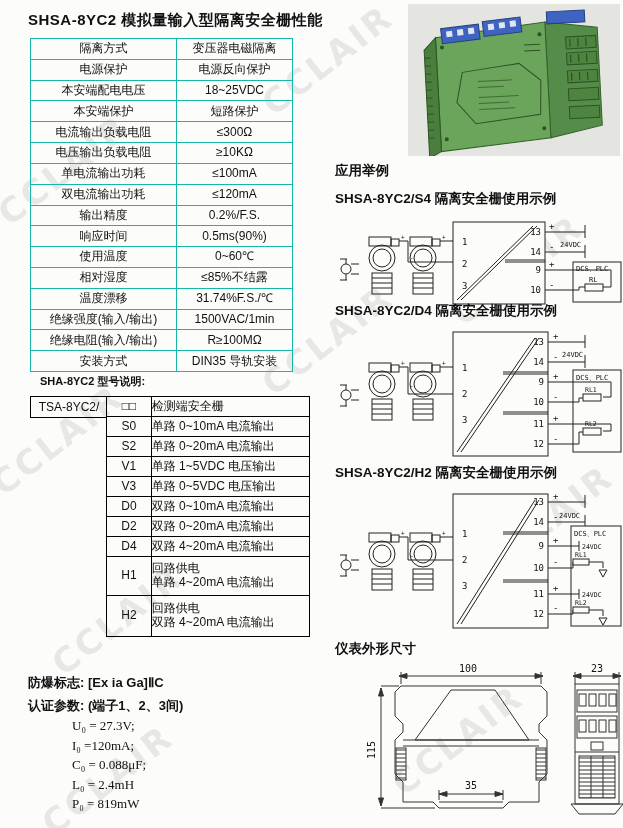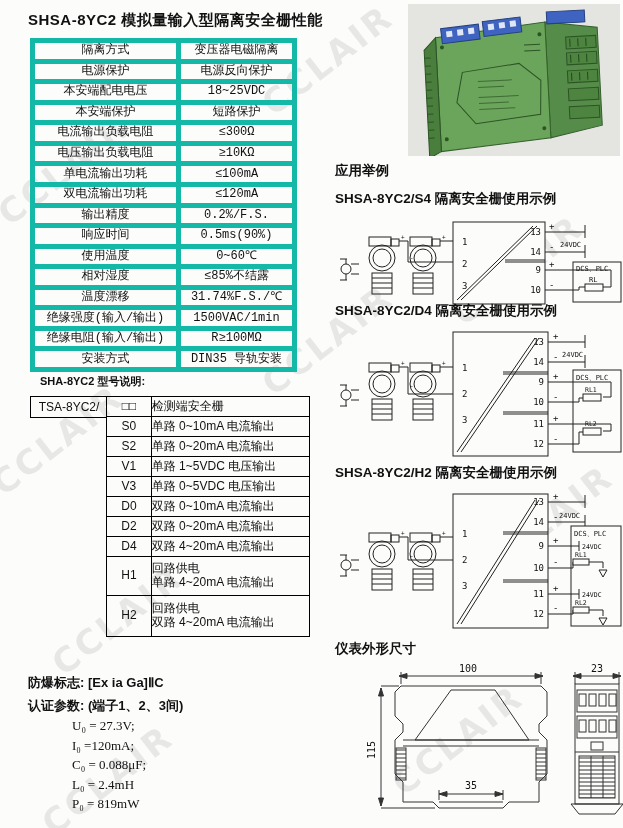--- a/index.html
+++ b/index.html
@@ -5,21 +5,21 @@
   html,body{margin:0;padding:0;background:#ffffff;}
   .page{position:relative;width:623px;height:828px;background:#fcfcfb;overflow:hidden;
         font-family:"Liberation Sans",sans-serif;color:#111;}
   .wm{position:absolute;z-index:0;color:#b9b9b9;opacity:.30;font-size:34px;
       font-family:"DejaVu Sans",sans-serif;letter-spacing:3px;font-weight:bold;
       transform:rotate(-38deg);pointer-events:none;user-select:none;}
   .abs{position:absolute;z-index:1;}
   .title{left:28px;top:11px;font-size:15px;font-weight:bold;letter-spacing:.5px;}
   table.spec{position:absolute;z-index:1;left:30px;top:38px;border-collapse:collapse;
       table-layout:fixed;width:262px;height:334px;}
-  table.spec td{border:5px solid #14b8a6;text-align:center;font-size:12px;padding:0;line-height:1.1;font-family:Liberation Mono, monospace;}
+  table.spec td{border:1px solid #14b8a6;text-align:center;font-size:12px;padding:0;line-height:1.1;}
   .model-head{left:40px;top:374px;font-size:11px;font-weight:bold;}
   .model-wrap{left:30px;top:396px;width:280px;height:262px;}
   .prefix-cell{position:absolute;left:0;top:0;width:76px;height:20px;border:1px solid #000;
       border-right:none;text-align:center;font-size:12px;line-height:20px;}
   table.model{position:absolute;left:76px;top:0;border-collapse:collapse;table-layout:fixed;}
   table.model td{border:1px solid #000;font-size:12px;padding:0;line-height:1.15;}
   td.mcode{width:44px;text-align:center;}
   td.mdesc{width:158px;text-align:left;padding-left:7px;}
   .certline{position:absolute;z-index:1;font-size:13px;font-weight:bold;text-align:right;}
   .paramblock{left:72px;top:716px;font-size:13px;font-family:"Liberation Serif",serif;}

